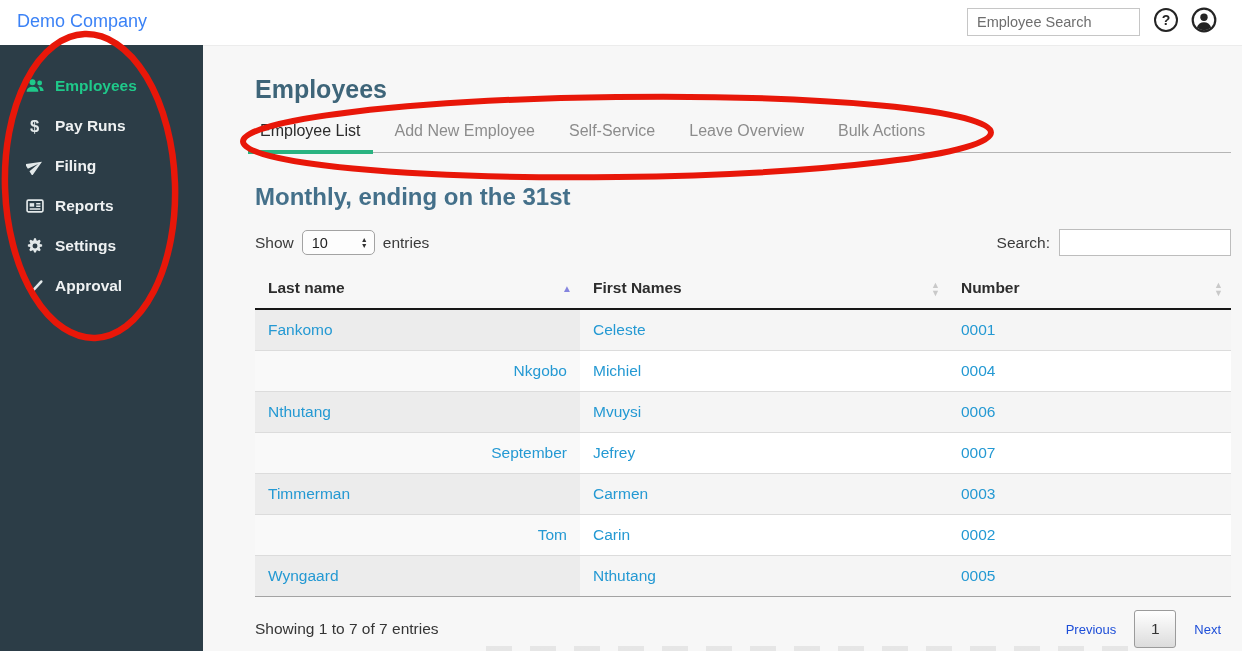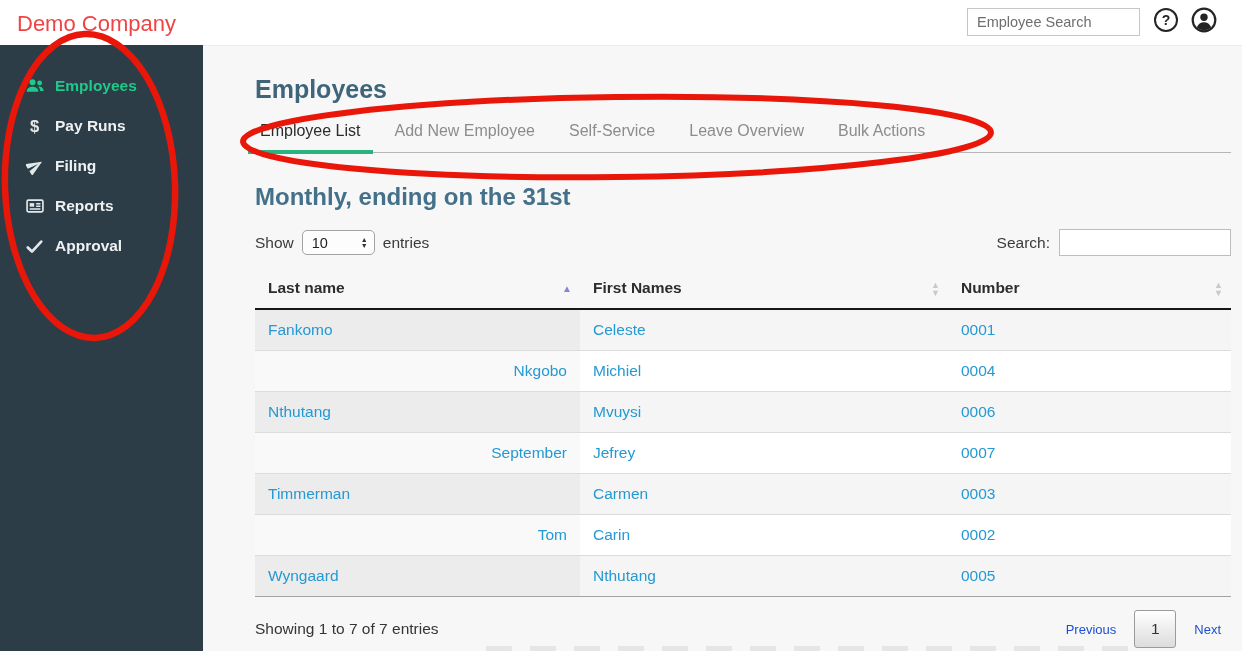--- a/index.html
+++ b/index.html
@@ -2,21 +2,21 @@
 <html style="--sidebar-bg: #2c3d47; --active-green: #1fc98a; --tab-green: #2ab381; --link-blue: #2499d3; --heading-slate: #3e6579; --sort-purple: #8585df;"><head>
 <meta charset="utf-8">
 <style>
   * { margin:0; padding:0; box-sizing:border-box; }
   html,body { background:#fff; }
   body { font-family:"Liberation Sans", sans-serif; }
   .app { position:relative; width:1242px; height:651px; overflow:hidden; background:#fff; }
 
   
   .topbar { position:absolute; top:0; left:0; right:0; height:45px; background:#fff; z-index:1; }
-  .company { position:absolute; left:17px; top:11px; font-size:22px; color:#ef4444; }
+  .company { position:absolute; left:17px; top:11px; font-size:18px; color:#3b82f6; }
   .topbar-search { position:absolute; left:967px; top:8px; width:173px; height:28px;
      border:1px solid #c6c6c6; padding:0 9px; font-size:14.5px; color:#444;
      font-family:"Liberation Sans", sans-serif; outline:none; }
   .topbar-search::placeholder { color:#6e6e6e; opacity:1; }
   .help-circle { position:absolute; left:1154px; top:8px; width:24px; height:24px;
      border:2px solid #242424; border-radius:50%; display:flex; align-items:center;
      justify-content:center; font-size:14px; font-weight:bold; color:#242424; cursor:pointer; }
   .user-circle { position:absolute; left:1191px; top:7px; width:26px; height:26px; cursor:pointer; }
 
   
@@ -138,20 +138,29 @@
             <svg viewBox="0 0 24 24" width="20" height="20">
               <rect x="2.5" y="5" width="19" height="14" rx="1.6" fill="none" stroke="currentColor" stroke-width="2"></rect>
               <rect x="5.6" y="8.6" width="5.4" height="4.2" fill="currentColor"></rect>
               <path d="M13.4 9.2h5.1M13.4 12.2h5.1M5.6 15.6h12.9" stroke="currentColor" stroke-width="1.7"></path>
             </svg>
           </span>
           <span>Reports</span>
         </div>
         <div class="side-item">
           <span class="side-icon">
+            <svg viewBox="0 0 24 24" width="18" height="18" fill="currentColor">
+              <path d="M13.2 1.8l.9 2.9 1 .4 2.8-1.4 1.7 1.7-1.4 2.8.4 1 2.9.9v2.4l-2.9.9-.4 1 1.4 2.8-1.7 1.7-2.8-1.4-1 .4-.9 2.9h-2.4l-.9-2.9-1-.4-2.8 1.4-1.7-1.7 1.4-2.8-.4-1-2.9-.9v-2.4l2.9-.9.4-1-1.4-2.8 1.7-1.7 2.8 1.4 1-.4.9-2.9z"></path>
+              <circle cx="12" cy="12" r="3.3" fill="var(--sidebar-bg)"></circle>
+            </svg>
+          </span>
+          <span>Settings</span>
+        </div>
+        <div class="side-item">
+          <span class="side-icon">
             <svg viewBox="0 0 24 24" width="19" height="19" fill="none" stroke="currentColor" stroke-width="3.4" stroke-linecap="round" stroke-linejoin="round">
               <path d="M3.5 13.2l5.3 5.2L20.5 5.8"></path>
             </svg>
           </span>
           <span>Approval</span>
         </div>
       </div>
   </div>
 
   <div class="main">

